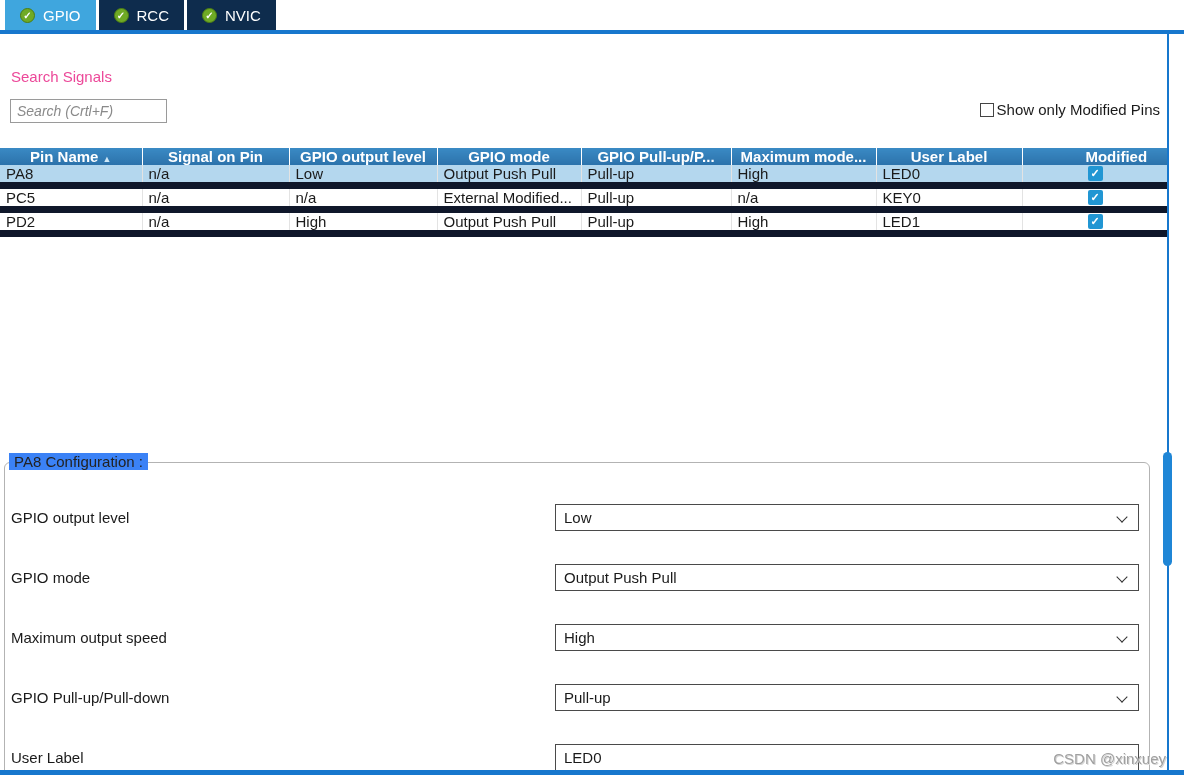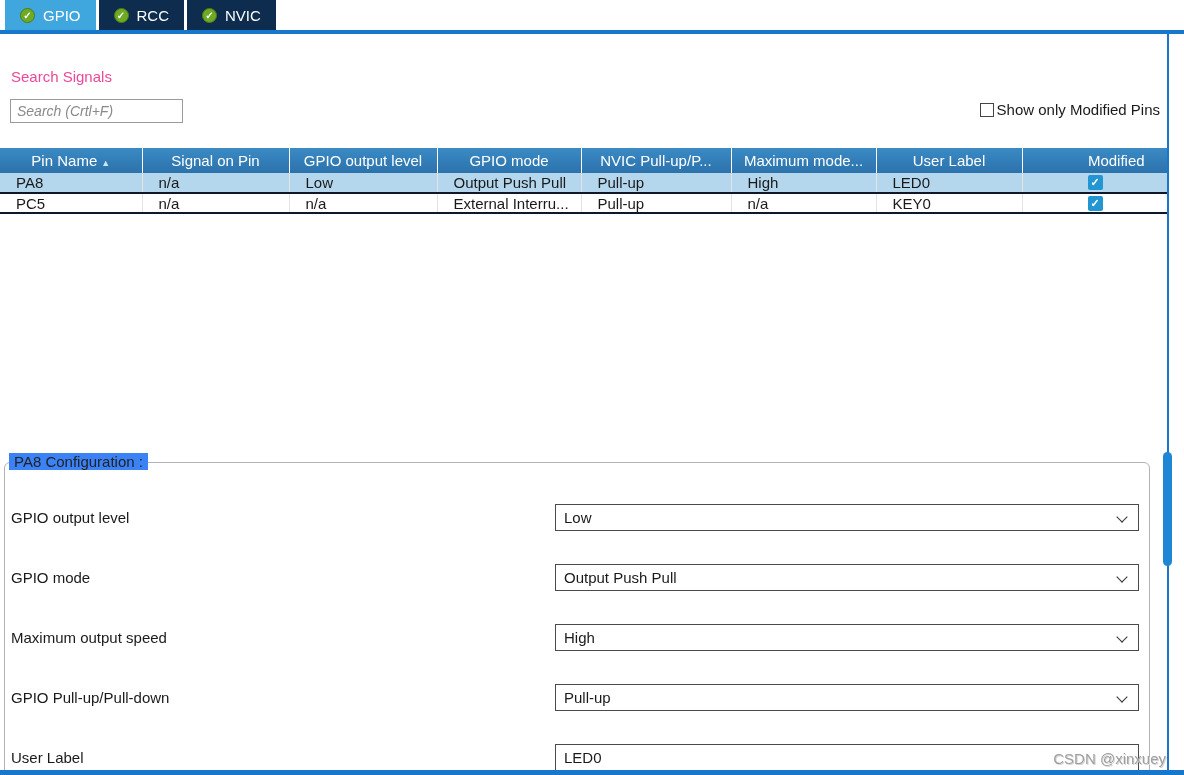--- a/index.html
+++ b/index.html
@@ -36,21 +36,21 @@
   }
   .tab-underline {
     position: absolute; top: 30px; left: 0; width: 100%; height: 4px;
     background: #1777cd;
   }
 
   
   .search-label { position: absolute; left: 11px; top: 68px; color: #ec4899; }
   .search-input {
     position: absolute; left: 10px; top: 99px;
-    width: 173px; height: 24px;
+    width: 157px; height: 24px;
     border: 1px solid #9a9a9a; padding: 0 6px;
     font-size: 14px; font-family: "Liberation Sans", sans-serif;
     color: #333;
   }
   .search-input::placeholder { color: #8a8a8a; font-style: italic; }
 
   .filter-box {
     position: absolute; top: 101px; right: 24px;
     display: flex; align-items: center; gap: 3px; cursor: pointer;
   }
@@ -59,29 +59,29 @@
     border: 1.5px solid #444;
   }
 
   
   .pin-table {
     position: absolute; top: 148px; left: 0;
     width: 1168px; border-collapse: collapse; table-layout: fixed;
     font-size: 15px;
   }
   .pin-table th {
-    height: 25px; font-weight: normal; color: #fff;
+    height: 17px; font-weight: bold; color: #fff;
     background: linear-gradient(#3a8ac4, #2c72ab);
     border-right: 1px solid rgba(255,255,255,0.45);
     text-align: center; overflow: hidden; white-space: nowrap;
   }
   .pin-table th:last-child { border-right: none; padding-left: 42px; }
   .pin-table td {
-    height: 20px; padding: 0 16px;
-    border-right: 1px solid #e3e3e3; border-bottom: 2px solid #0f172a;
+    height: 20px; padding: 0 6px;
+    border-right: 1px solid #e3e3e3; border-bottom: 7px solid #0f172a;
     background: #fff; overflow: hidden; white-space: nowrap;
   }
   .pin-table tr.selected td { background: #b4d7ee; }
   .td-center { text-align: center; }
   .sort-arrow { font-size: 9px; color: #cfe8f7; margin-left: 4px; }
   .checkbox-checked {
     width: 15px; height: 15px; margin: 0 auto;
     background: #2196d3; border-radius: 2px;
     color: #fff; font-size: 11px; font-weight: bold;
     display: flex; align-items: center; justify-content: center;
@@ -180,21 +180,21 @@
         <col style="width:146px">
     </colgroup>
     <thead>
       <tr>
         <th>
           <span>Pin Name</span><span class="sort-arrow">▲</span>
         </th>
         <th>Signal on Pin</th>
         <th>GPIO output level</th>
         <th>GPIO mode</th>
-        <th>NVIC Pull-up/P...</th>
+        <th>GPIO Pull-up/P...</th>
         <th>Maximum mode...</th>
         <th>User Label</th>
         <th>Modified</th>
       </tr>
     </thead>
     <tbody>
       <tr class="selected">
         <td>PA8</td>
         <td>n/a</td>
         <td>Low</td>
@@ -203,28 +203,40 @@
         <td>High</td>
         <td>LED0</td>
         <td class="td-center">
           <span class="checkbox-checked">✓</span>
         </td>
       </tr>
       <tr>
         <td>PC5</td>
         <td>n/a</td>
         <td>n/a</td>
-        <td>External Interru...</td>
+        <td>External Modified...</td>
         <td>Pull-up</td>
         <td>n/a</td>
         <td>KEY0</td>
         <td class="td-center">
           <span class="checkbox-checked">✓</span>
         </td>
       </tr>
+      <tr>
+        <td>PD2</td>
+        <td>n/a</td>
+        <td>High</td>
+        <td>Output Push Pull</td>
+        <td>Pull-up</td>
+        <td>High</td>
+        <td>LED1</td>
+        <td class="td-center">
+          <span class="checkbox-checked">✓</span>
+        </td>
+      </tr>
     </tbody>
   </table>
 
   <div class="config-box">
     <div class="config-legend">PA8 Configuration :</div>
 
     <div class="cfg-row">
       <div class="cfg-label">GPIO output level</div>
       <div class="cfg-select">
         <span>Low</span>

